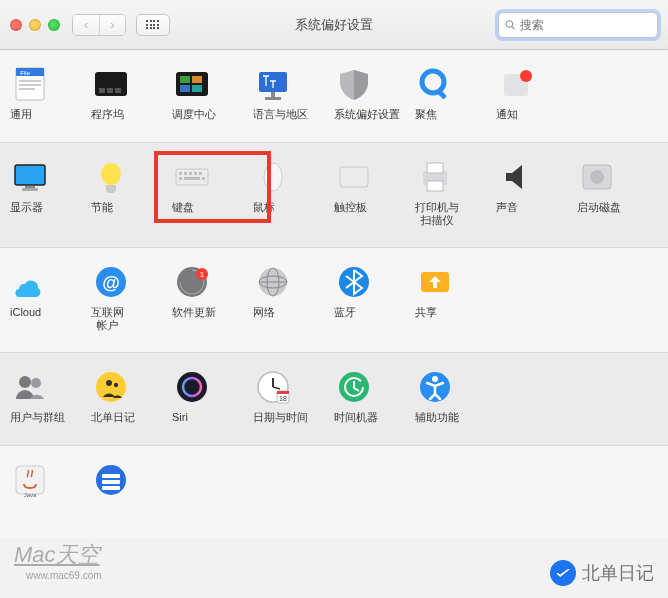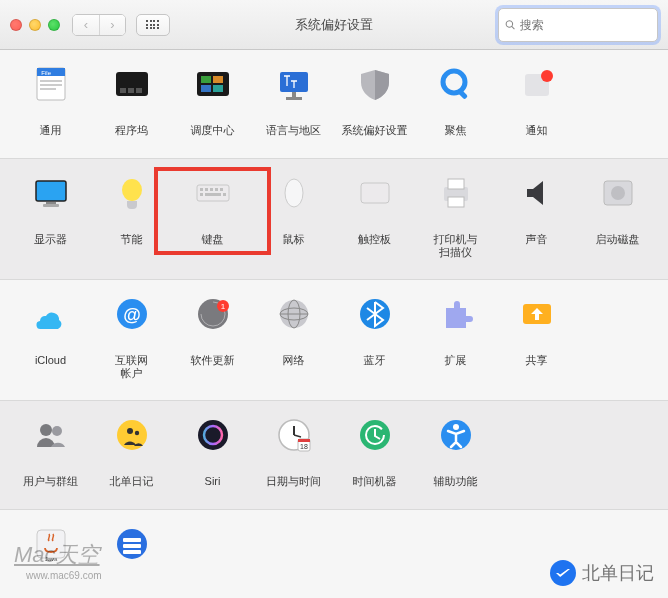--- a/index.html
+++ b/index.html
@@ -12,28 +12,28 @@
 .tr-close { background:radial-gradient(circle at 40% 40%,#ff7a70,#ff5f56); }
 .tr-min   { background:radial-gradient(circle at 40% 40%,#ffd86c,#ffbd2e); }
 .tr-max   { background:radial-gradient(circle at 40% 40%,#5de06a,#27c93f); }
 .navseg { display:flex; border:1px solid #c6c6c6; border-radius:5px; overflow:hidden; background:#fff; height:22px; }
 .navseg button { width:26px; background:linear-gradient(#fdfdfd,#f1f1f1); border:none; display:flex; align-items:center; justify-content:center; font-size:13px; color:#b5b5b5; }
 .navseg button+button { border-left:1px solid #d6d6d6; }
 .gridbtn { margin-left:10px; width:34px; height:22px; border:1px solid #c6c6c6; border-radius:5px; background:linear-gradient(#fdfdfd,#f1f1f1); display:flex; align-items:center; justify-content:center; }
 .gridbtn .g { width:14px; display:grid; grid-template-columns:repeat(4,2px); grid-template-rows:repeat(3,2px); gap:1.5px; }
 .gridbtn .g i { background:#555; }
 .wtitle { position:absolute; left:0; right:0; text-align:center; font-size:13px; color:#4a4a4a; pointer-events:none; }
-.search { margin-left:auto; width:160px; height:34px; border:1px solid #c6c6c6; border-radius:5px; background:#fff; display:flex; align-items:center; padding:0 6px; gap:4px; box-shadow:0 0 0 3px rgba(100,150,255,.35); }
+.search { margin-left:auto; width:160px; height:26px; border:1px solid #c6c6c6; border-radius:5px; background:#fff; display:flex; align-items:center; padding:0 6px; gap:4px; box-shadow:0 0 0 3px rgba(100,150,255,.35); }
 .search svg { width:12px; height:12px; fill:#888; }
 .search input { border:none; outline:none; font-size:12px; width:100%; background:transparent; }
 
 
 .section { padding:14px 10px 20px 10px; display:grid; grid-template-columns:repeat(8,1fr); row-gap:18px; background:#f6f6f6; border-bottom:1px solid #d9d9d9; }
 .section.alt { background:#ecebec; }
-.pref { display:flex; flex-direction:column; align-items:center; gap:20px; cursor:default; }
+.pref { display:flex; flex-direction:column; align-items:flex-start; gap:4px; cursor:default; }
 .pref .lab { font-size:11px; color:#3a3a3a; text-align:center; line-height:13px; min-height:14px; }
 .icn { width:40px; height:40px; display:flex; align-items:center; justify-content:center; position:relative; }
 .highlight { position:relative; }
 .highlight::before { content:""; position:absolute; inset:-6px -18px 4px -18px; border:4px solid #ea3a2f; pointer-events:none; z-index:5; }
 
 
 .wm { position:absolute; top:540px; left:14px; font-size:22px; color:rgba(0,0,0,.3); font-style:italic; font-weight:300;text-decoration:underline; }
 .wm2 { position:absolute; top:570px; left:26px; font-size:10px; color:rgba(0,0,0,.35); }
 .brand { position:absolute; right:14px; bottom:12px; display:flex; align-items:center; gap:6px; }
 .brand .logo { width:26px; height:26px; border-radius:50%; background:#1e73f0; display:flex; align-items:center; justify-content:center; }
@@ -289,28 +289,20 @@
       <svg width="40" height="40">
           <circle cx="20" cy="20" r="15" fill="#1e88e5"></circle>
           <path d="M20 8v24l8-6-16-12m0 12l16-12-8-6" stroke="#fff" stroke-width="2" fill="none"></path>
         </svg>
     </div>
     <div class="lab">蓝牙</div>
   </div>
   <div class="pref">
     <div class="icn">
       <svg width="40" height="40">
-          <path d="M10 14h8v-4a3 3 0 016 0v4h6v8h4a3 3 0 010 6h-4v6H10z" fill="#9fa8ef"></path>
-        </svg>
-    </div>
-    <div class="lab">扩展</div>
-  </div>
-  <div class="pref">
-    <div class="icn">
-      <svg width="40" height="40">
           <rect x="6" y="10" width="28" height="20" rx="3" fill="#ffb020"></rect>
           <path d="M20 14l-6 6h4v6h4v-6h4z" fill="#fff"></path>
         </svg>
     </div>
     <div class="lab">共享</div>
   </div>
   <div></div>
 </div>
 
 <div class="section alt">

